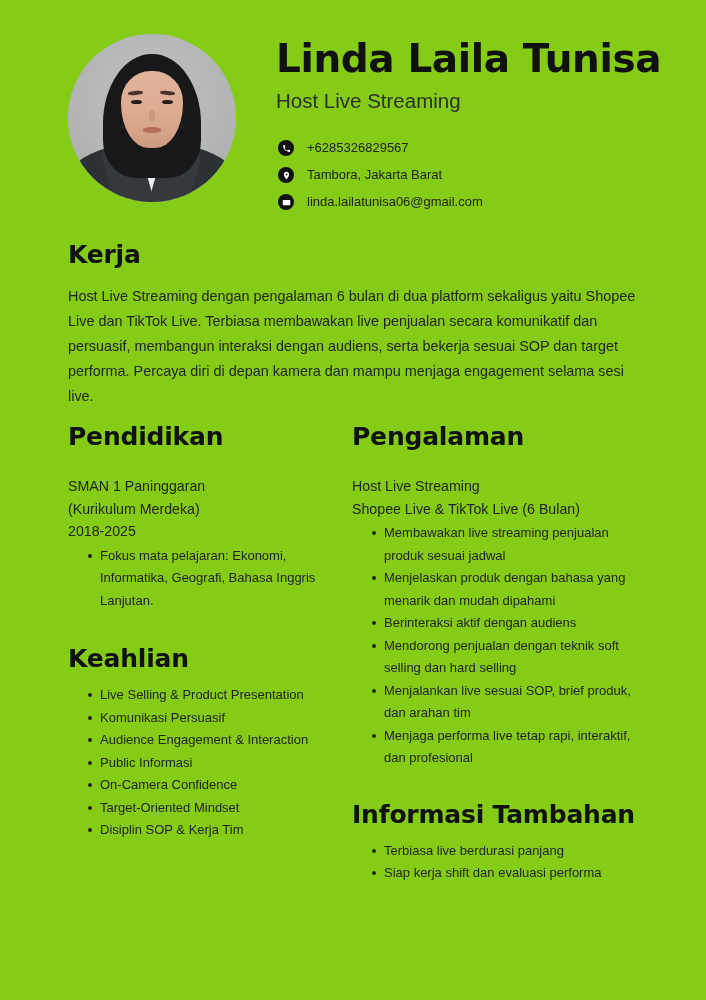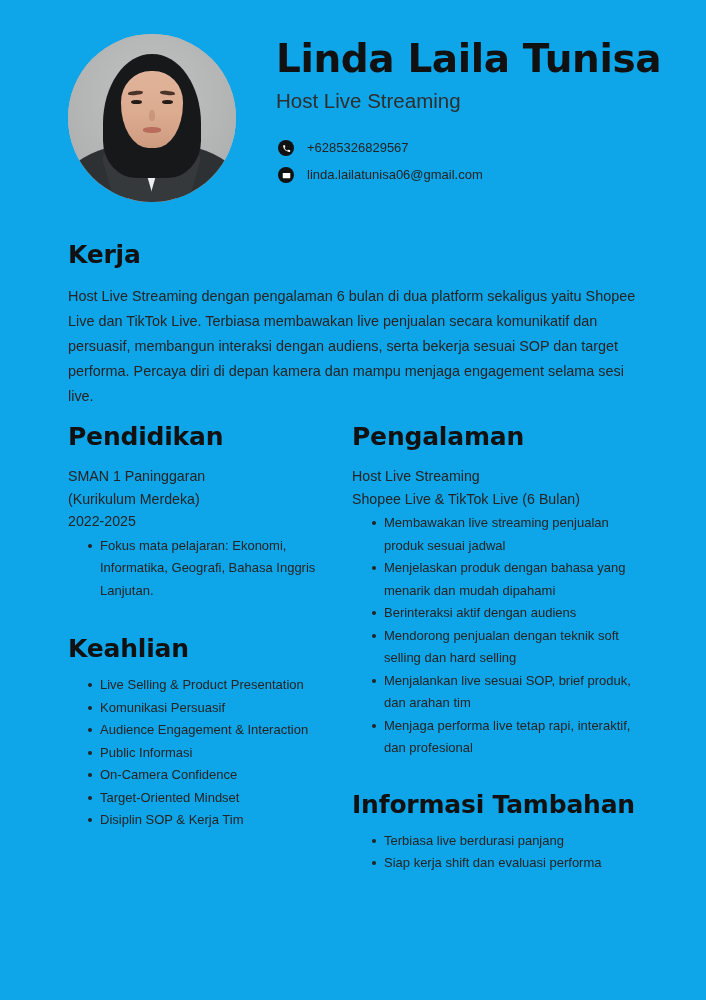--- a/index.html
+++ b/index.html
@@ -13,21 +13,21 @@
     position: relative;
     overflow: hidden;
     font-family: "DejaVu Sans", sans-serif;
     color: #1b1b1b;
     -webkit-font-smoothing: antialiased;
   }
 
   .page {
     position: absolute;
     inset: 0;
-    background: #0ea5e9;
+    background: #84cc16;
   }
 
   
   .header {
     position: absolute;
     left: 0; top: 0;
     width: 706px;
     height: 225px;
   }
 
@@ -242,21 +242,21 @@
     width: 266px;
   }
   .col-right {
     position: absolute;
     left: 352px;
     top: 422px;
     width: 290px;
   }
 
   .sub-lines {
-    margin: 13px 0 0 0;
+    margin: 23px 0 0 0;
     font-family: "Liberation Sans", sans-serif;
     font-size: 14.2px;
     line-height: 22.5px;
     color: #242424;
   }
   .sub-lines div { white-space: nowrap; }
 
   ul.bullets {
     margin: 2px 0 0 0;
     padding: 0 0 0 20px;
@@ -319,20 +319,28 @@
 
       <li class="contact-row">
         <span class="contact-icon">
           <svg width="9" height="9" viewBox="0 0 24 24" fill="#ffffff">
             <path d="M6.6 10.8c1.5 3 4 5.4 7 6.9l2.3-2.3c.3-.3.7-.4 1.1-.3 1.2.4 2.4.6 3.7.6.6 0 1 .4 1 1V20c0 .6-.4 1-1 1C10.6 21 3 13.4 3 4c0-.6.4-1 1-1h3.3c.6 0 1 .4 1 1 0 1.3.2 2.5.6 3.7.1.4 0 .8-.3 1.1l-2 2z"></path>
           </svg>
         </span>
         <span class="contact-text">+6285326829567</span>
       </li>
 
+      <li class="contact-row">
+        <span class="contact-icon">
+          <svg width="9" height="9" viewBox="0 0 24 24" fill="#ffffff">
+            <path d="M12 2C8.1 2 5 5.1 5 9c0 5.2 7 13 7 13s7-7.8 7-13c0-3.9-3.1-7-7-7zm0 9.5A2.5 2.5 0 1 1 12 6.5a2.5 2.5 0 0 1 0 5z"></path>
+          </svg>
+        </span>
+        <span class="contact-text">Tambora, Jakarta Barat</span>
+      </li>
 
       <li class="contact-row">
         <span class="contact-icon">
           <svg width="9" height="9" viewBox="0 0 24 24" fill="#ffffff">
             <path d="M3 5h18c.6 0 1 .4 1 1v12c0 .6-.4 1-1 1H3c-.6 0-1-.4-1-1V6c0-.6.4-1 1-1zm9 8.2L4.3 7.3v.1L12 12.9l7.7-5.5v-.1L12 13.2z"></path>
             <path d="M3.6 6.6h16.8L12 12.6 3.6 6.6z"></path>
           </svg>
         </span>
         <span class="contact-text">linda.lailatunisa06@gmail.com</span>
       </li>
@@ -345,21 +353,21 @@
     <p class="profile-text">Host Live Streaming dengan pengalaman 6 bulan di dua platform sekaligus yaitu Shopee Live dan TikTok Live. Terbiasa membawakan live penjualan secara komunikatif dan persuasif, membangun interaksi dengan audiens, serta bekerja sesuai SOP dan target performa. Percaya diri di depan kamera dan mampu menjaga engagement selama sesi live.</p>
   </div>
 
   <div class="col-left">
 
     <div>
       <h2 class="section-title">Pendidikan</h2>
       <div class="sub-lines">
         <div>SMAN 1 Paninggaran</div>
         <div>(Kurikulum Merdeka)</div>
-        <div>2022-2025</div>
+        <div>2018-2025</div>
       </div>
       <ul class="bullets">
         <li>Fokus mata pelajaran: Ekonomi, Informatika, Geografi, Bahasa Inggris Lanjutan.</li>
       </ul>
     </div>
 
     <div class="block-gap-keahlian">
       <h2 class="section-title">Keahlian</h2>
       <ul class="bullets tight">
         <li>Live Selling &amp; Product Presentation</li>

